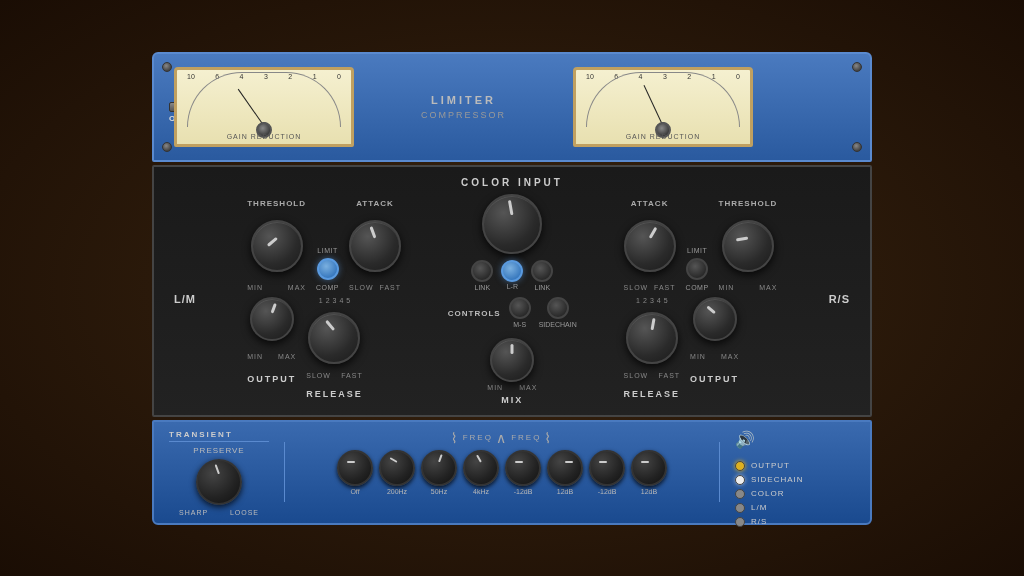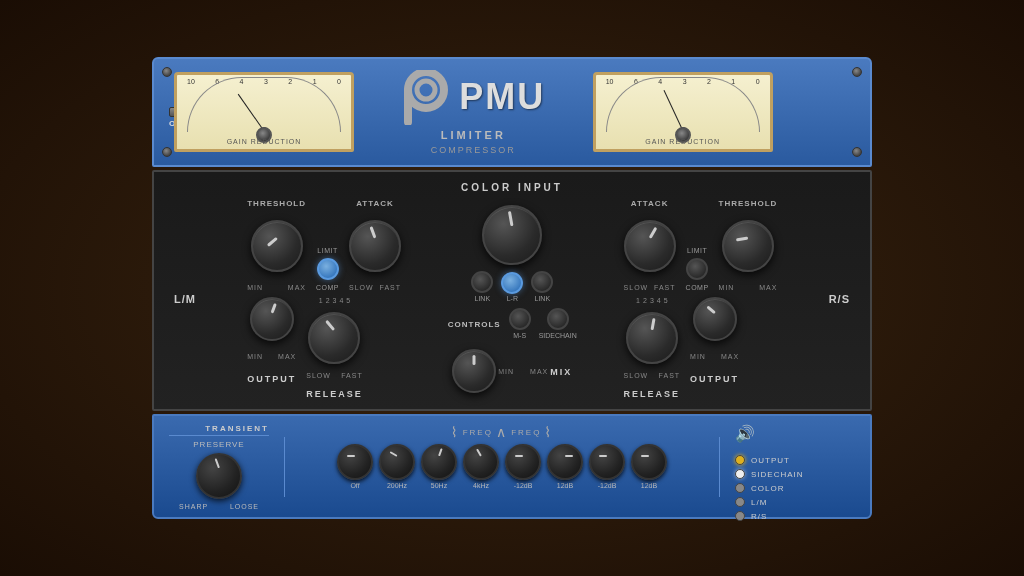--- a/index.html
+++ b/index.html
@@ -330,21 +330,21 @@
     }
 
     .toggle-label-small {
       font-size: 7px;
       color: #999;
       text-align: center;
     }
 
     .mix-knob-group {
       display: flex;
-      flex-direction: row;
+      flex-direction: column;
       align-items: center;
       gap: 2px;
       margin-top: 4px;
     }
 
     
     .bottom-section {
       background: linear-gradient(180deg, #3a6aaf 0%, #2a5a9f 50%, #1a4a8f 100%);
       border: 2px solid #4a7abf;
       border-radius: 2px 2px 6px 6px;
@@ -364,21 +364,21 @@
     }
 
     .transient-title {
       font-size: 8px;
       color: #ccc;
       letter-spacing: 2px;
       font-weight: bold;
       border-bottom: 1px solid #5a8acf;
       padding-bottom: 2px;
       width: 100%;
-      text-align: right;
+      text-align: left;
     }
 
     .preserve-label {
       font-size: 8px;
       color: #bbb;
       letter-spacing: 1px;
     }
 
     .knob-bottom {
       width: 46px;
@@ -570,28 +570,20 @@
         <div class="vu-arc"></div>
         <div class="vu-needle" style="transform:translateX(-50%) rotate(-35deg);"></div>
         <div class="vu-pivot"></div>
         <div style="position:absolute;bottom:6px;left:0;right:0;display:flex;justify-content:center;">
           <div style="width:16px;height:16px;border-radius:50%;background:radial-gradient(circle at 40% 35%, #888 0%, #333 80%);border:2px solid #555;"></div>
         </div>
         <div class="vu-bottom">GAIN REDUCTION</div>
       </div>
 
       <div class="logo-center">
-        <div class="logo-pmu">
-          <svg class="p-logo" viewBox="0 0 50 55">
-            <circle cx="25" cy="20" r="18" fill="none" stroke="#aaa" stroke-width="8"></circle>
-            <circle cx="25" cy="20" r="9" fill="none" stroke="#aaa" stroke-width="5"></circle>
-            <line x1="7" y1="20" x2="7" y2="52" stroke="#aaa" stroke-width="8" stroke-linecap="round"></line>
-          </svg>
-          <span class="pmu-text">PMU</span>
-        </div>
         <span class="limiter-text">LIMITER</span>
         <span class="compressor-text">COMPRESSOR</span>
       </div>
 
       <div class="vu-meter">
         <div class="vu-labels">
           <span>10</span>
             <span>6</span>
             <span>4</span>
             <span>3</span>

